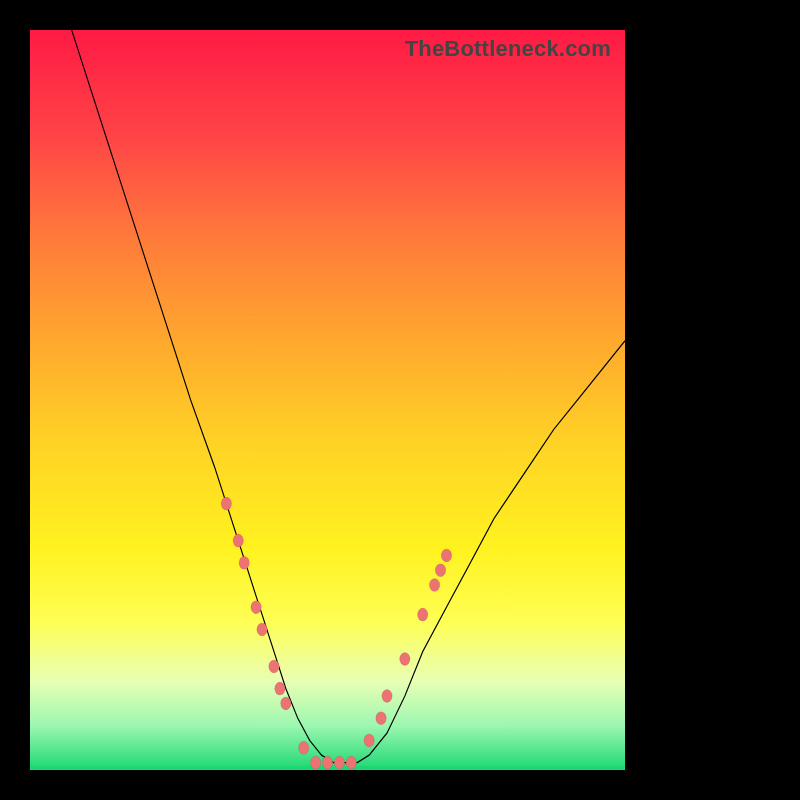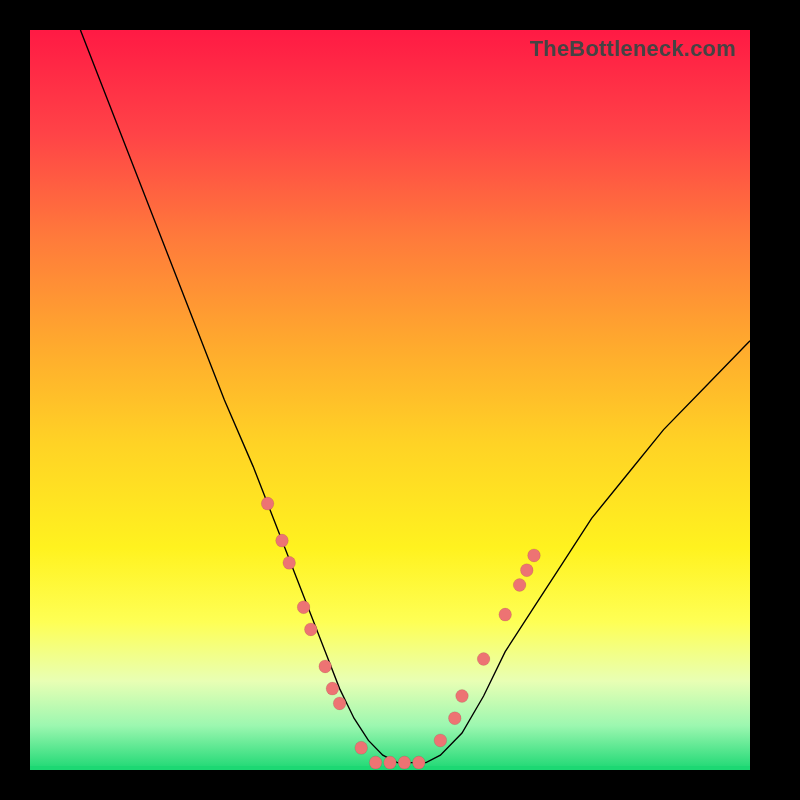--- a/index.html
+++ b/index.html
@@ -15,21 +15,21 @@
   }
   .stage{
     position:relative;
     width:800px; height:800px;
     background:#000;
   }
   
   .plot{
     position:absolute;
     left:30px; top:30px;
-    width:720px; height:740px;
+    width:595px; height:740px;
   }
   
   .gradient-bg{
     position:absolute;
     inset:0;
     background:linear-gradient(
       to bottom,
       #ff1a44   0%,
       #ff4347  14%,
       #ff7a3b  28%,

